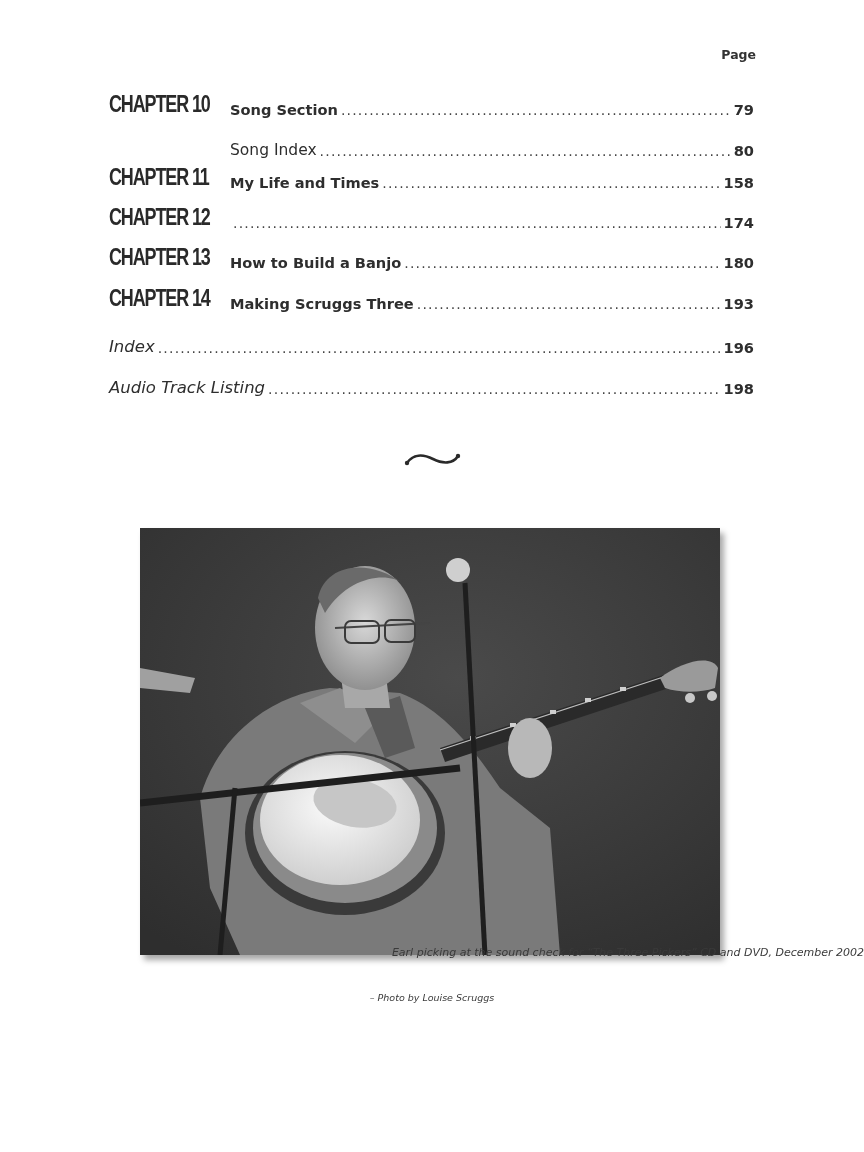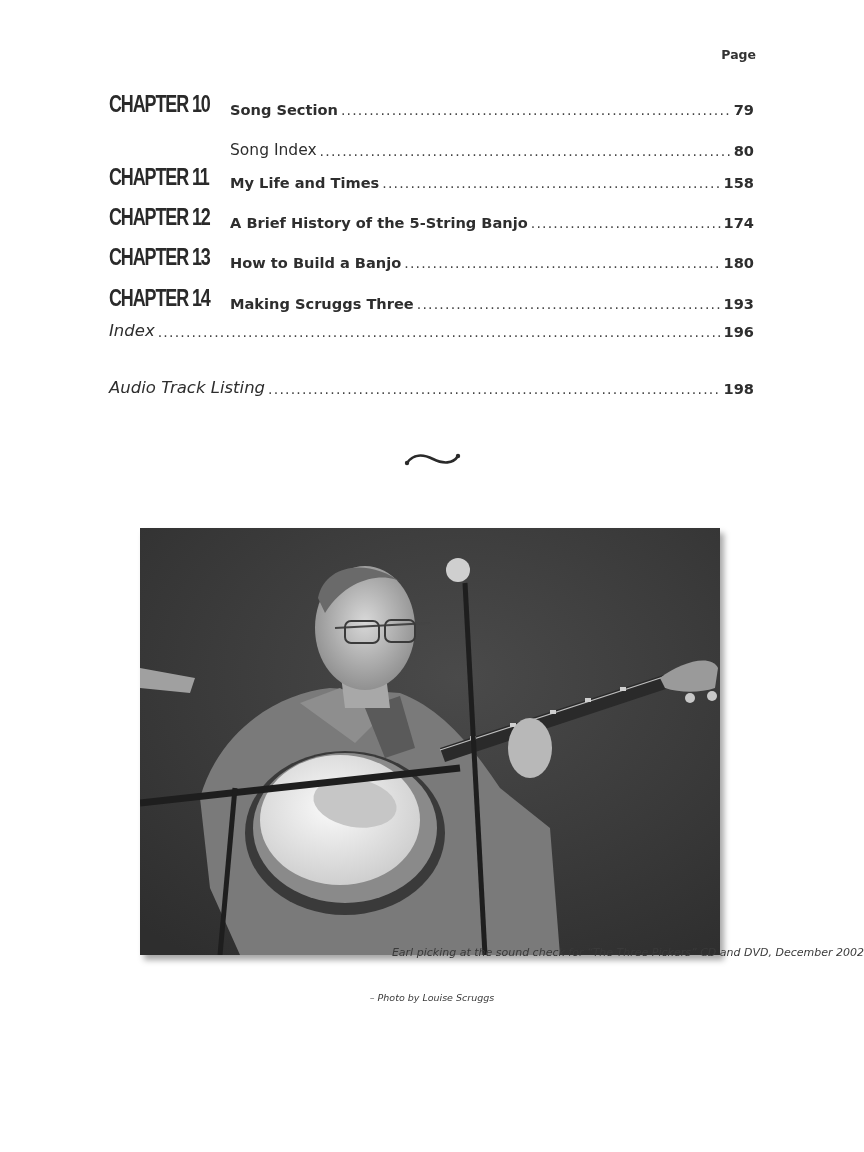--- a/index.html
+++ b/index.html
@@ -69,37 +69,36 @@
     <span class="pnum">80</span>
   </div>
   <div class="row" style="top:161px;">
     <span class="chap">CHAPTER 11</span>
     <span class="title semibold">My Life and Times</span>
     <span class="leader"></span>
     <span class="pnum">158</span>
   </div>
   <div class="row" style="top:201px;">
     <span class="chap">CHAPTER 12</span>
-    <span class="title semibold">A Brief History of the 5-String Banjo</span>
     <span class="leader"></span>
     <span class="pnum">174</span>
   </div>
   <div class="row" style="top:241px;">
     <span class="chap">CHAPTER 13</span>
     <span class="title semibold">How to Build a Banjo</span>
     <span class="leader"></span>
     <span class="pnum">180</span>
   </div>
   <div class="row" style="top:282px;">
     <span class="chap">CHAPTER 14</span>
     <span class="title semibold">Making Scruggs Three</span>
     <span class="leader"></span>
     <span class="pnum">193</span>
   </div>
-  <div class="row" style="top:310px;">
+  <div class="row" style="top:326px;">
     <span class="title italic">Index</span>
     <span class="leader"></span>
     <span class="pnum">196</span>
   </div>
   <div class="row" style="top:367px;">
     <span class="title italic">Audio Track Listing</span>
     <span class="leader"></span>
     <span class="pnum">198</span>
   </div>
 </div>

